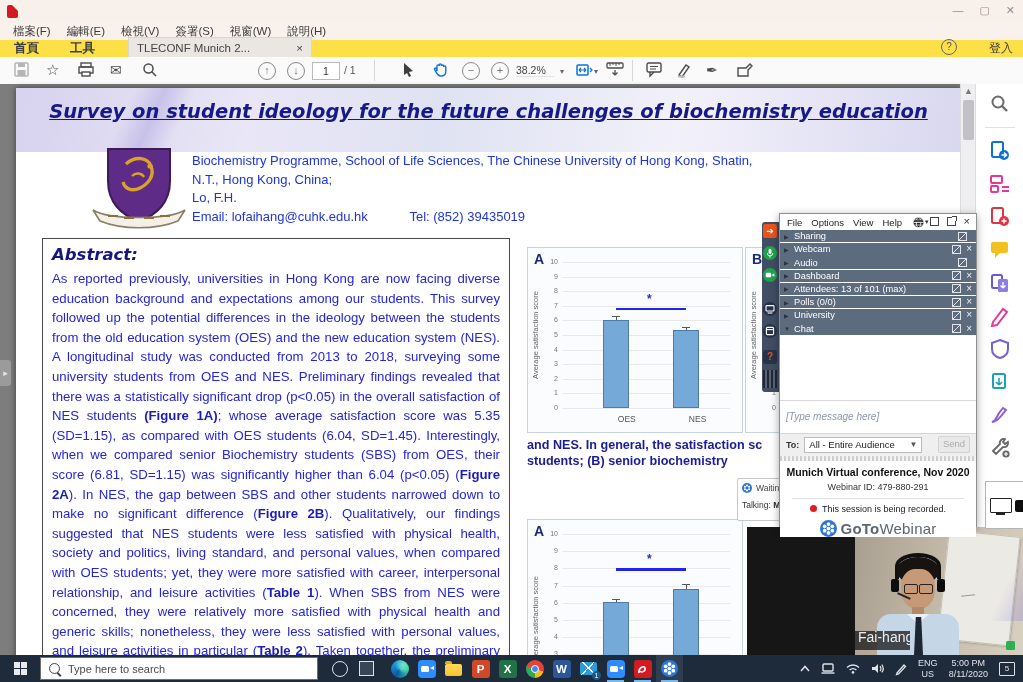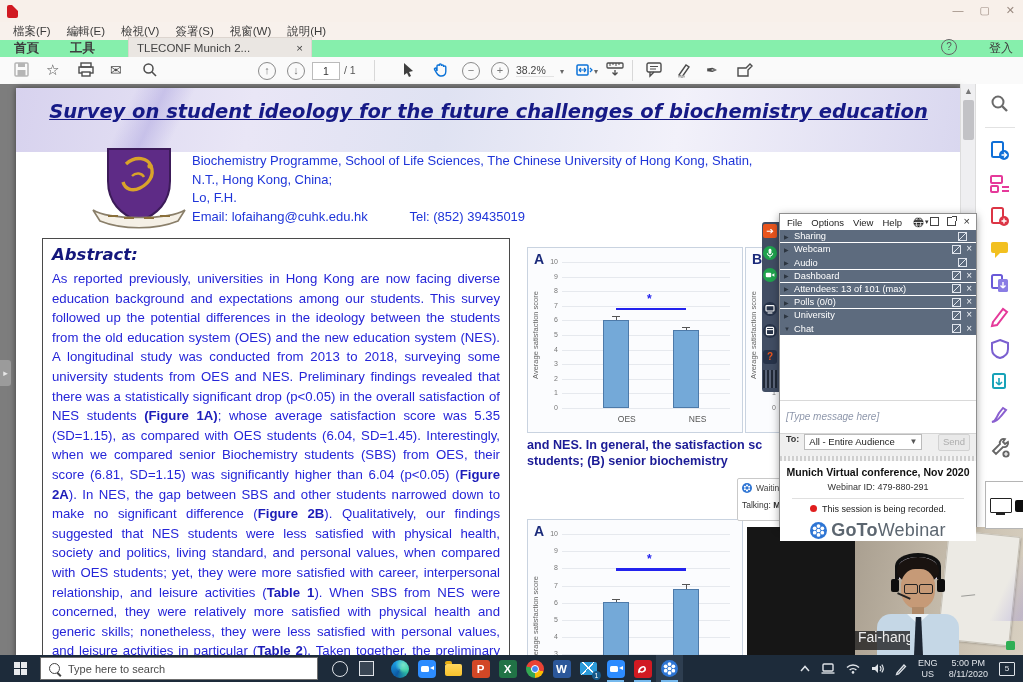--- a/index.html
+++ b/index.html
@@ -5,21 +5,21 @@
   html,body{margin:0;padding:0;background:#444;}
   #root{position:relative;width:1023px;height:682px;overflow:hidden;font-family:"Liberation Sans",sans-serif;background:#7d7d7d;}
   
   #titlebar{position:absolute;left:0;top:0;width:1023px;height:22px;background:#f8f0ea;display:flex;align-items:center;}
   #titlebar .pdfic{width:11px;height:13px;background:#d11a22;border-radius:2px;margin:0 6px 0 7px;position:relative;}
   #titlebar .pdfic:after{content:"";position:absolute;right:0;top:0;border:3px solid #f8f0ea;border-left-color:transparent;border-bottom-color:transparent;}
   #titlebar .ttl{font-size:11px;color:#a28577;}
   .wincontrols{position:absolute;right:8px;top:4px;display:flex;gap:16px;color:#9a8a80;font-size:11px;}
   #menubar{position:absolute;left:0;top:22px;width:1023px;height:18px;background:#f8f1ec;display:flex;align-items:center;gap:2px;padding-left:6px;}
   #menubar span{font-size:11.5px;color:#3b3b3b;padding:0 7px;}
-  #tabbar{position:absolute;left:0;top:40px;width:1023px;height:17px;background:#86efac;border-bottom:1px solid #e2dad4;}
+  #tabbar{position:absolute;left:0;top:40px;width:1023px;height:17px;background:#fde047;border-bottom:1px solid #e2dad4;}
   .tab-home{position:absolute;left:14px;top:0;font-size:12.5px;font-weight:bold;color:#3d3d3d;}
   .tab-tools{position:absolute;left:70px;top:0;font-size:12.5px;font-weight:bold;color:#3d3d3d;}
   .doc-tab{position:absolute;left:128px;top:-3px;width:166px;height:20px;background:#eae6e2;border:1px solid #ddd5cf;border-bottom:none;display:flex;align-items:center;justify-content:space-between;padding:0 8px;font-size:11.5px;color:#444;}
   .signin{position:absolute;right:10px;top:0;font-size:12px;color:#3d3d3d;}
   .helpq{position:absolute;right:66px;top:-1px;width:14px;height:14px;border:1.3px solid #666;border-radius:50%;font-size:10px;color:#555;text-align:center;line-height:13px;}
   #toolbar{position:absolute;left:0;top:57px;width:1023px;height:27px;background:#fafafa;border-bottom:1px solid #cfcfcf;}
   .tbi{position:absolute;top:5px;width:18px;height:17px;color:#4c4c4c;}
   .tbi svg{display:block}
   .circbtn{width:16px;height:16px;border:1.3px solid #8a8a8a;border-radius:50%;text-align:center;line-height:14px;font-size:11px;color:#777;}
   .pagebox{position:absolute;left:312px;top:5px;width:26px;height:16px;border:1px solid #bbb;background:#fff;font-size:10.5px;color:#333;text-align:center;line-height:16px;}
@@ -108,35 +108,35 @@
   .wc-pop:after{content:"";position:absolute;right:-2px;top:-2px;width:4px;height:4px;background:#fff;border-top:1.3px solid #444;border-right:1.3px solid #444;}
   .wc-x{font-size:11px;color:#333;line-height:7px;}
   .gtw-row{height:12.4px;background:#5d6b7e;display:flex;align-items:center;padding:0 4px;margin-bottom:0.8px;}
   .gtw-row .tri{font-size:6px;color:#2c3540;width:10px;}
   .gtw-row .lbl{font-size:9.3px;color:#fff;flex:1;white-space:nowrap;overflow:hidden;}
   .gtw-row .po{width:7px;height:7px;border:1px solid #dfe4ec;margin-right:5px;background:linear-gradient(135deg,transparent 45%,#dfe4ec 45%,#dfe4ec 55%,transparent 55%);}
   .gtw-row .cx{font-size:10px;color:#eef1f5;line-height:10px;}
   .chatarea{height:64px;background:#fff;}
   .chatinput{height:33px;border-top:1px solid #d9d9d9;padding:5px 6px;box-sizing:border-box;}
   .chatinput span{font-size:10px;font-style:italic;color:#8e97ab;}
-  .torow{height:22px;background:#efefef;border-top:1px solid #d5d5d5;display:flex;padding:0 6px;gap:5px;}
+  .torow{height:22px;background:#efefef;border-top:1px solid #d5d5d5;display:flex;align-items:center;padding:0 6px;gap:5px;}
   .torow .tol{font-size:9px;font-weight:bold;color:#333;}
   .toselect{width:108px;height:14px;background:#fff;border:1px solid #bbb;font-size:9.5px;color:#222;display:flex;align-items:center;justify-content:space-between;padding:0 4px;}
   .toselect .chev{font-size:8px;color:#555;}
   .sendbtn{margin-left:auto;width:30px;height:15px;background:#e9e9e9;border:1px solid #d2d2d2;color:#adadad;font-size:9.5px;text-align:center;line-height:14px;border-radius:2px;}
   .resize{height:5px;background:repeating-linear-gradient(90deg,#cfcfcf 0 2px,#f3f3f3 2px 4px);}
   .gtw-footer{background:#fff;padding-top:5px;}
   .conf{font-size:10.5px;font-weight:bold;color:#101010;text-align:center;}
   .webid{font-size:9px;color:#333;text-align:center;margin-top:4px;}
   .gtw-hr{height:1px;background:#e0e0e0;margin:6px 12px 5px;}
   .recrow{display:flex;align-items:center;justify-content:center;gap:5px;}
   .recdot{width:7px;height:7px;background:#e01e1e;border-radius:50%;}
   .rectxt{font-size:9px;color:#222;}
   .logorow{display:flex;align-items:center;justify-content:center;gap:4px;margin-top:6px;}
-  .logotxt{font-size:18px;color:#5c6670;letter-spacing:.2px;}
+  .logotxt{font-size:15px;color:#5c6670;letter-spacing:.2px;}
   .logotxt b{font-weight:bold;}
   
   #grabtab{position:absolute;left:762px;top:222px;width:17px;height:170px;background:#414d63;border-radius:3px 0 0 3px;z-index:60;}
   .gt-arrow{position:absolute;left:1px;top:2px;width:14px;height:14px;background:#e8541d;border-radius:2px;color:#fff;font-size:9px;text-align:center;line-height:14px;}
   .gt-ic{position:absolute;left:1px;width:14px;height:14px;}
   .gt-help{position:absolute;left:1px;top:128px;width:14px;height:14px;background:#27334a;border-radius:3px;color:#e8541d;font-weight:bold;font-size:10px;text-align:center;line-height:14px;}
   .gt-grip{position:absolute;left:1px;top:148px;width:14px;height:18px;background:repeating-linear-gradient(90deg,#202836 0 2px,#5a6478 2px 4px);}
   
   #taskbar{position:absolute;left:0;top:655px;width:1023px;height:27px;background:#1d2b3a;z-index:100;display:flex;align-items:center;}
   .startbtn{width:40px;height:27px;display:flex;align-items:center;justify-content:center;}

